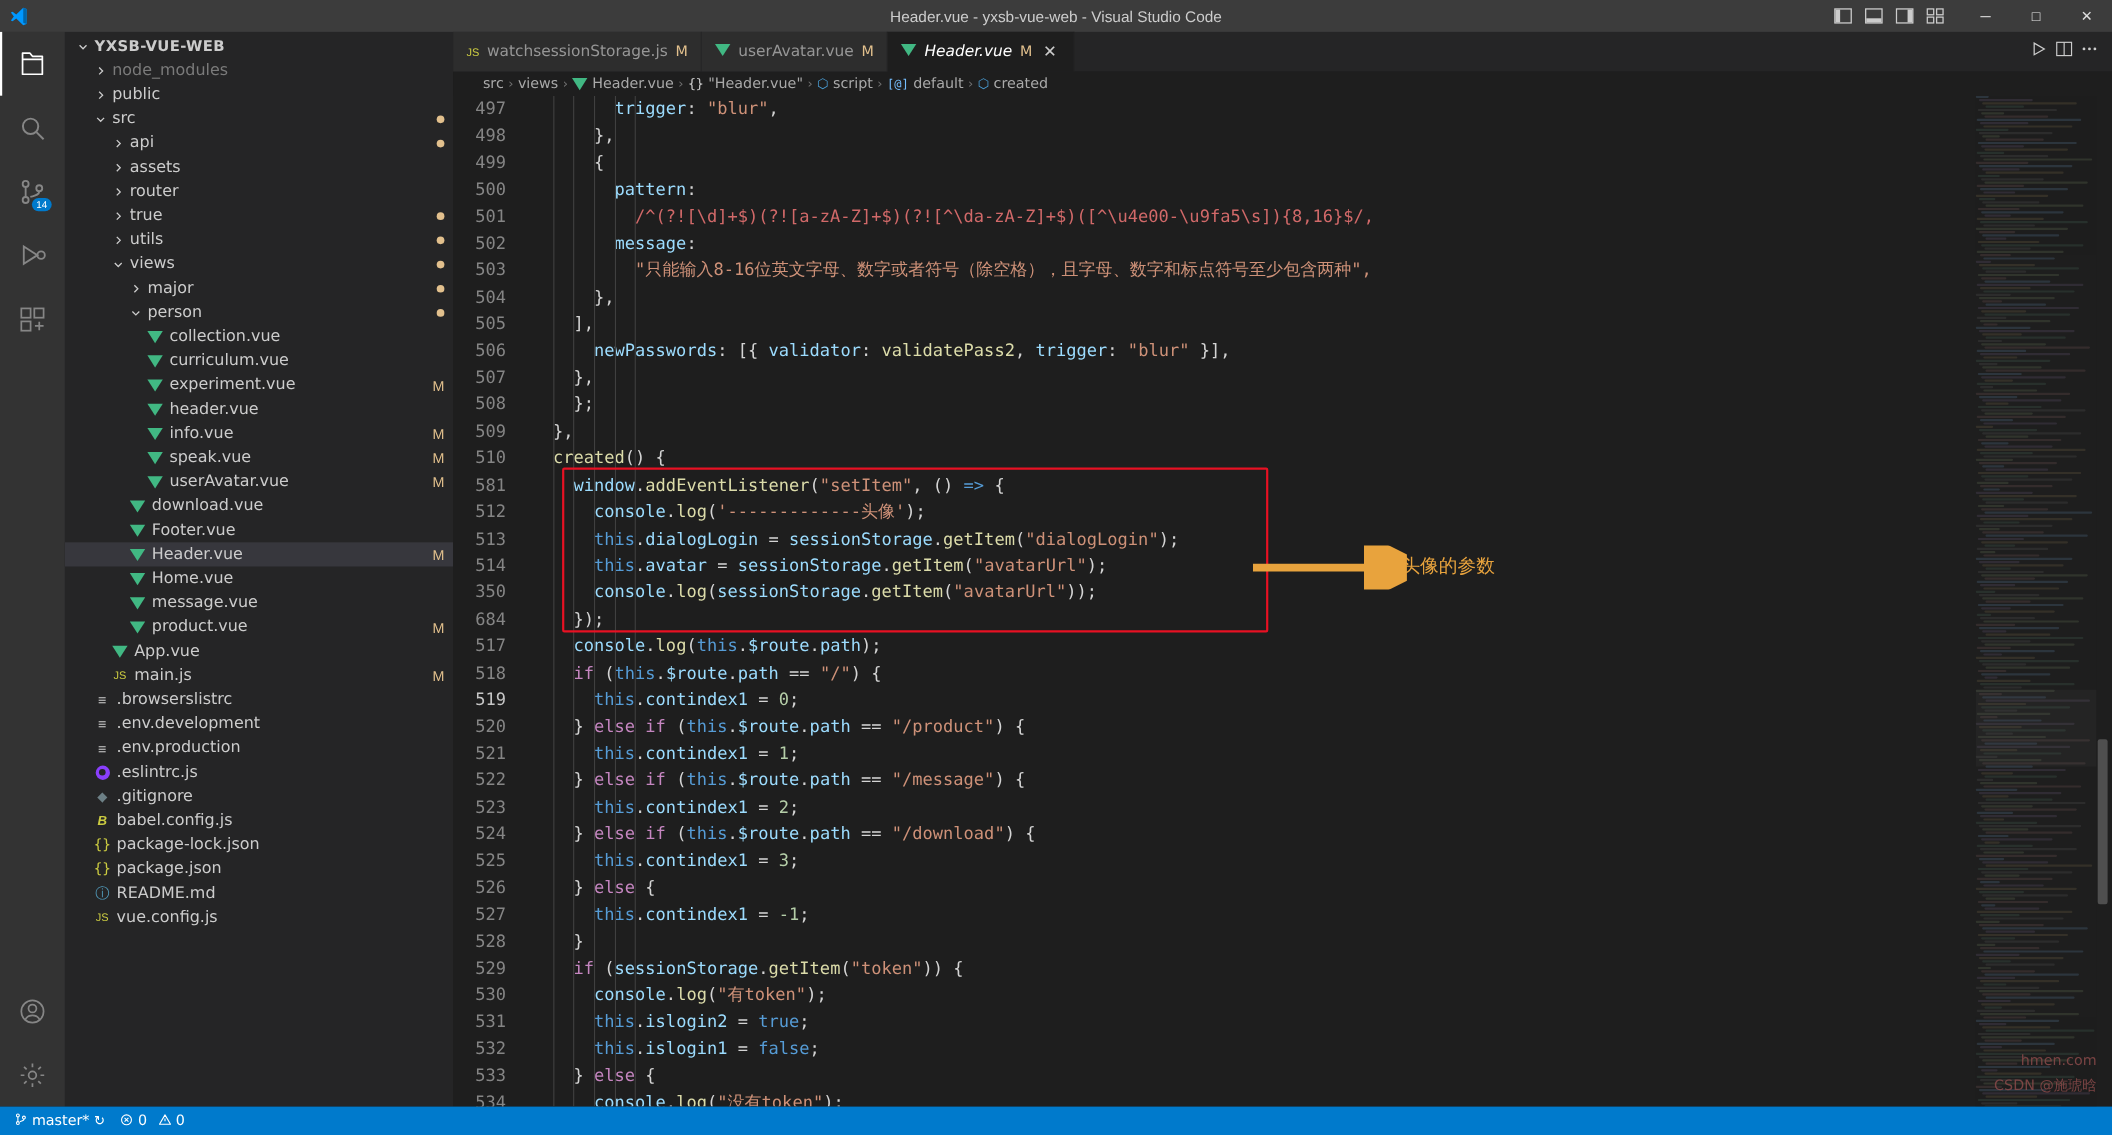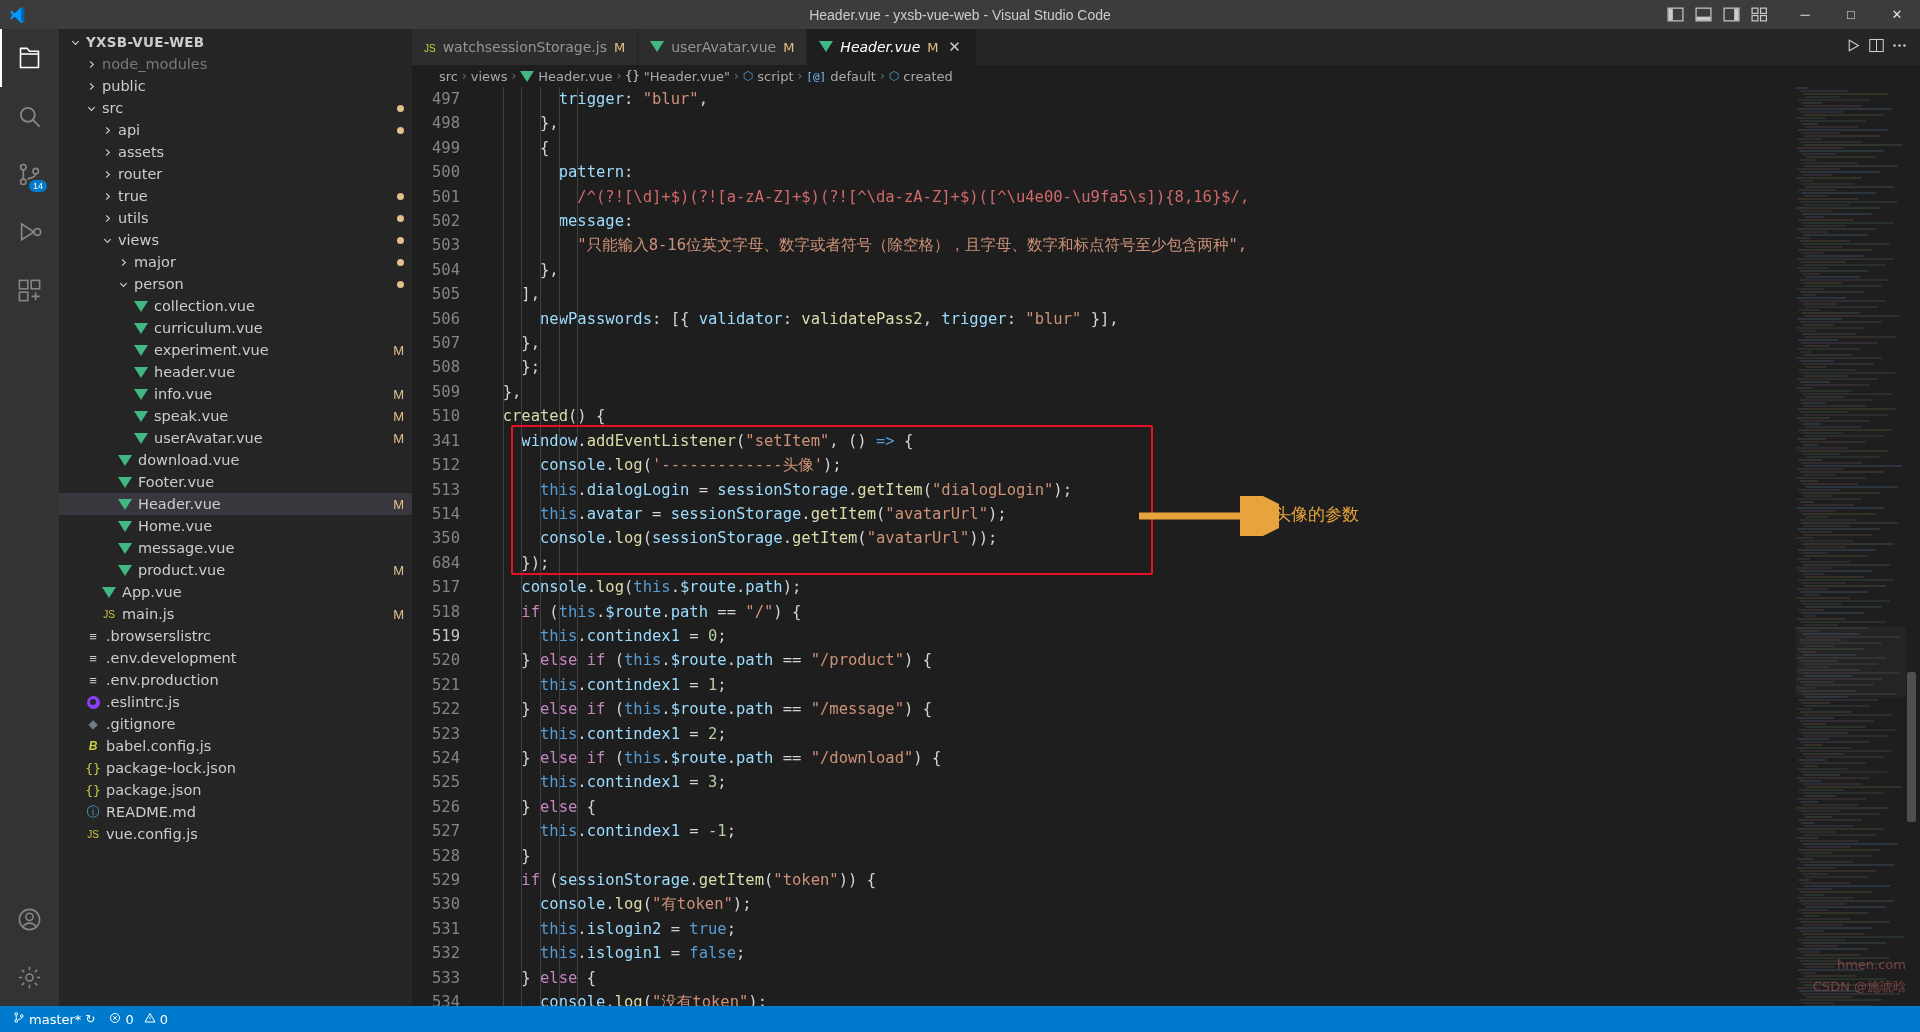--- a/index.html
+++ b/index.html
@@ -674,21 +674,21 @@
             <div class="">501</div>
             <div class="">502</div>
             <div class="">503</div>
             <div class="">504</div>
             <div class="">505</div>
             <div class="">506</div>
             <div class="">507</div>
             <div class="">508</div>
             <div class="">509</div>
             <div class="">510</div>
-            <div class="">341</div>
+            <div class="">581</div>
             <div class="">512</div>
             <div class="">513</div>
             <div class="">514</div>
             <div class="">350</div>
             <div class="">684</div>
             <div class="">517</div>
             <div class="">518</div>
             <div class="cur">519</div>
             <div class="">520</div>
             <div class="">521</div>

